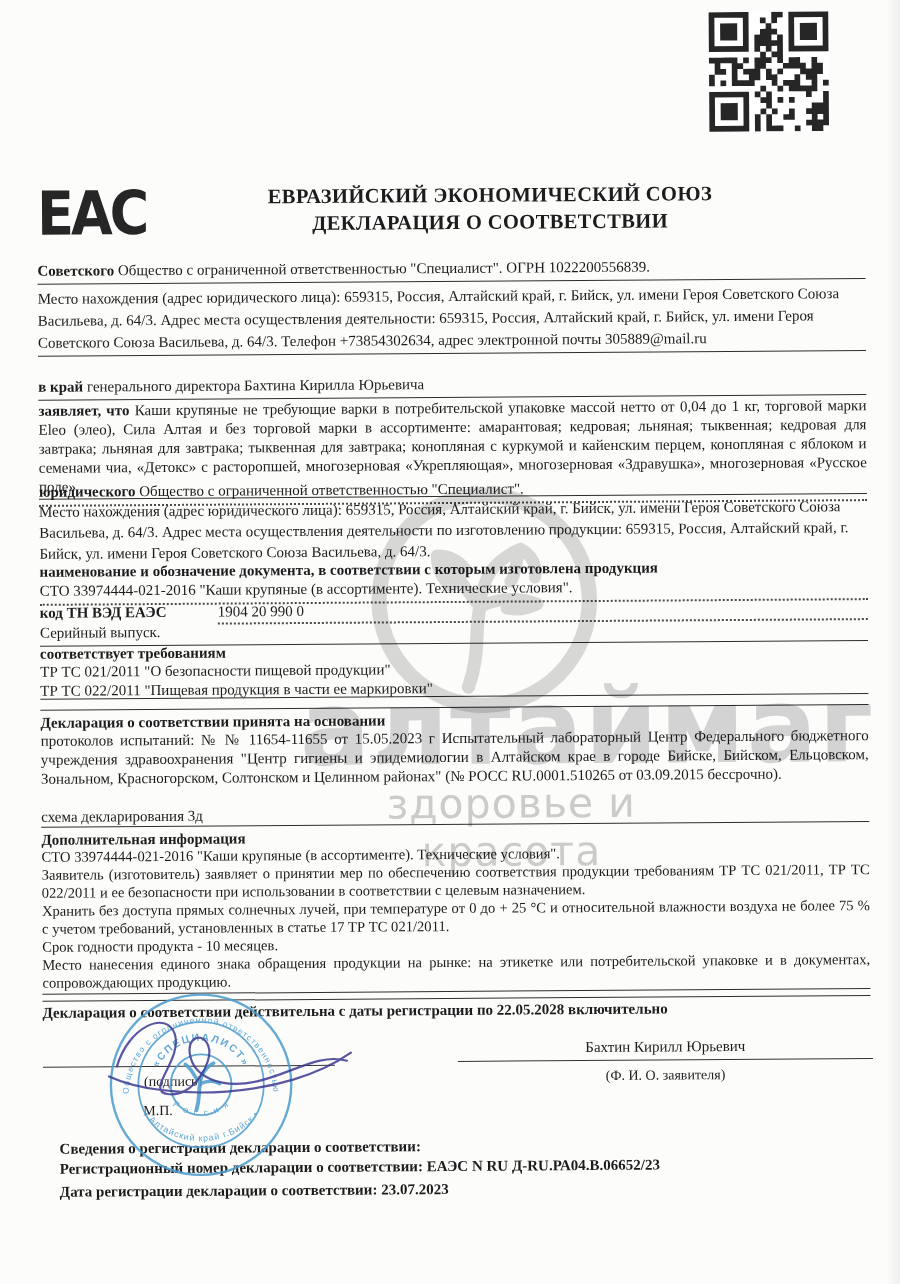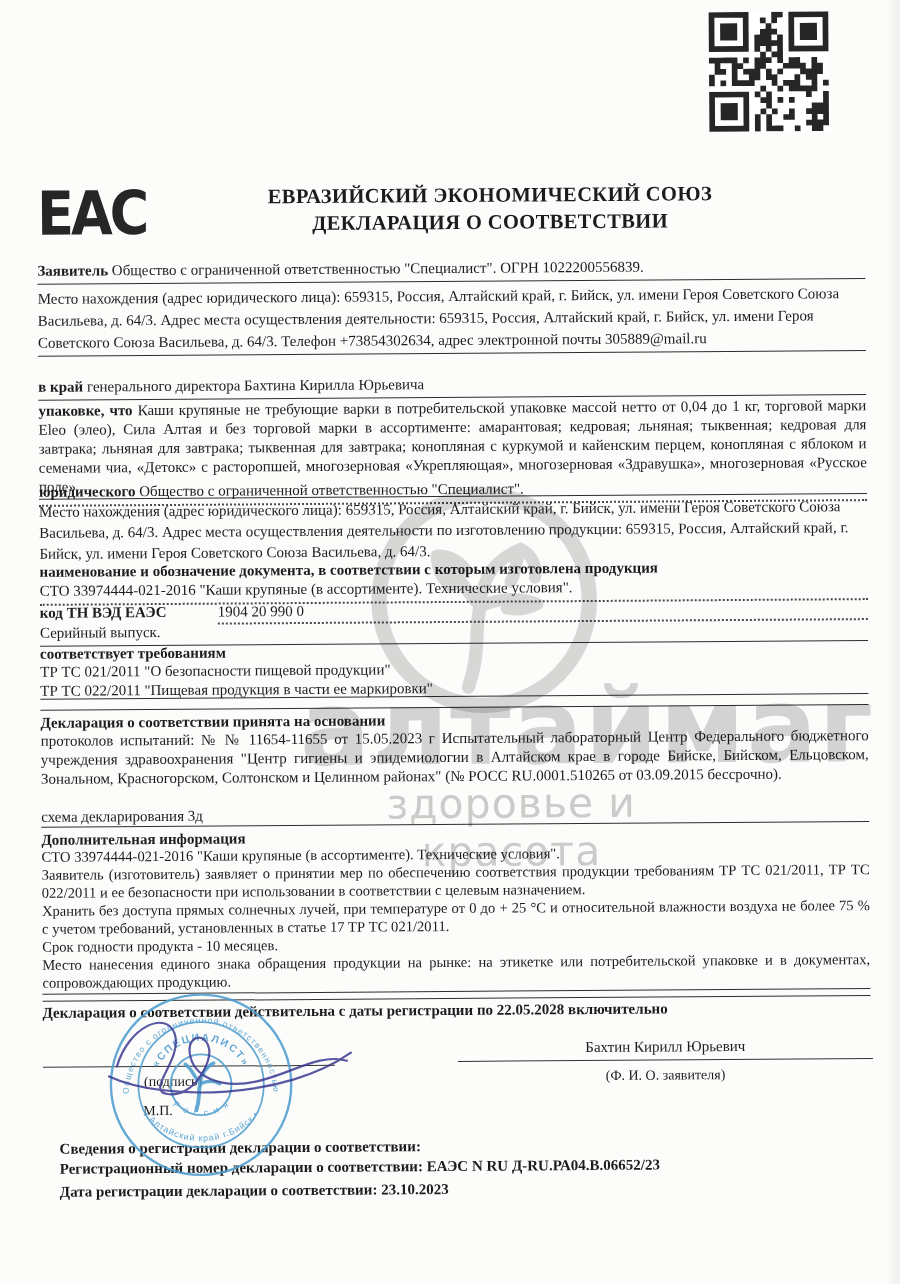--- a/index.html
+++ b/index.html
@@ -52,35 +52,35 @@
   <div class="sec hdr">
     <div class="eac">EAC</div>
     <div class="titles">
       <div>ЕВРАЗИЙСКИЙ ЭКОНОМИЧЕСКИЙ СОЮЗ</div>
       <div>ДЕКЛАРАЦИЯ О СООТВЕТСТВИИ</div>
     </div>
     <div style="width:40px"></div>
   </div>
 
   <div class="sec" style="top:258px">
-    <p class="us"><span class="b">Заявитель</span>
+    <p class="us"><span class="b">Советского</span>
     <span>Общество с ограниченной ответственностью "Специалист". ОГРН 1022200556839.</span></p>
   </div>
 
   <div class="sec lh22" style="top:285px">
     <p class="us">Место нахождения (адрес юридического лица): 659315, Россия, Алтайский край, г. Бийск, ул. имени Героя Советского Союза Васильева, д. 64/3. Адрес места осуществления деятельности: 659315, Россия, Алтайский край, г. Бийск, ул. имени Героя Советского Союза Васильева, д. 64/3. Телефон +73854302634, адрес электронной почты 305889@mail.ru</p>
   </div>
 
   <div class="sec" style="top:374px">
     <p class="us"><span class="b">в край</span>
     <span>генерального директора Бахтина Кирилла Юрьевича</span></p>
   </div>
 
   <div class="sec lh19 just" style="top:399px">
-    <p class="us"><span class="b">упаковке, что</span>
+    <p class="us"><span class="b">заявляет, что</span>
     <span>Каши крупяные не требующие варки в потребительской упаковке массой нетто от 0,04 до 1 кг, торговой марки Eleo (элео), Сила Алтая и без торговой марки в ассортименте: амарантовая; кедровая; льняная; тыквенная; кедровая для завтрака; льняная для завтрака; тыквенная для завтрака; конопляная с куркумой и кайенским перцем, конопляная с яблоком и семенами чиа, «Детокс» с расторопшей, многозерновая «Укрепляющая», многозерновая «Здравушка», многозерновая «Русское поле»</span></p>
   </div>
 
   <div class="sec" style="top:479px">
     <p class="ud"><span class="b">юридического</span>
     <span>Общество с ограниченной ответственностью "Специалист".</span></p>
   </div>
 
   <div class="sec lh21" style="top:499px">
     <p>Место нахождения (адрес юридического лица): 659315, Россия, Алтайский край, г. Бийск, ул. имени Героя Советского Союза Васильева, д. 64/3. Адрес места осуществления деятельности по изготовлению продукции: 659315, Россия, Алтайский край, г. Бийск, ул. имени Героя Советского Союза Васильева, д. 64/3.</p>
@@ -162,21 +162,21 @@
 
   <div class="sec b" style="top:1136px;left:56px;width:812px">
     <p>Сведения о регистрации декларации о соответствии:</p>
   </div>
   <div class="sec b" style="top:1156px;left:56px;width:812px">
     <p><span>Регистрационный номер декларации о соответствии:</span>
     <span>ЕАЭС N RU Д-RU.РА04.В.06652/23</span></p>
   </div>
   <div class="sec b" style="top:1179px;left:56px;width:812px">
     <p><span>Дата регистрации декларации о соответствии:</span>
-    <span>23.10.2023</span></p>
+    <span>23.07.2023</span></p>
   </div>
 
   <svg class="overlay" style="top:478px;left:362px;mix-blend-mode:multiply;opacity:.38" width="245" height="245" viewBox="0 0 240 240">
     <g fill="none" stroke="#9a9a9a" stroke-linecap="round">
       <circle cx="120" cy="120" r="103" stroke-width="15"></circle>
       <path d="M104,205 C116,172 110,150 116,126" stroke-width="13"></path>
       <path d="M116,126 C118,96 132,80 156,70 M156,70 C150,84 152,94 146,102 M156,70 C168,76 172,88 170,98" stroke-width="12"></path>
       <path d="M116,126 C96,104 92,88 74,76 M74,76 C88,76 96,82 102,90 M74,76 C74,90 80,100 88,106" stroke-width="12"></path>
       <path d="M116,126 C134,118 152,116 172,124 M172,124 C160,130 150,130 142,128" stroke-width="12"></path>
     </g>

